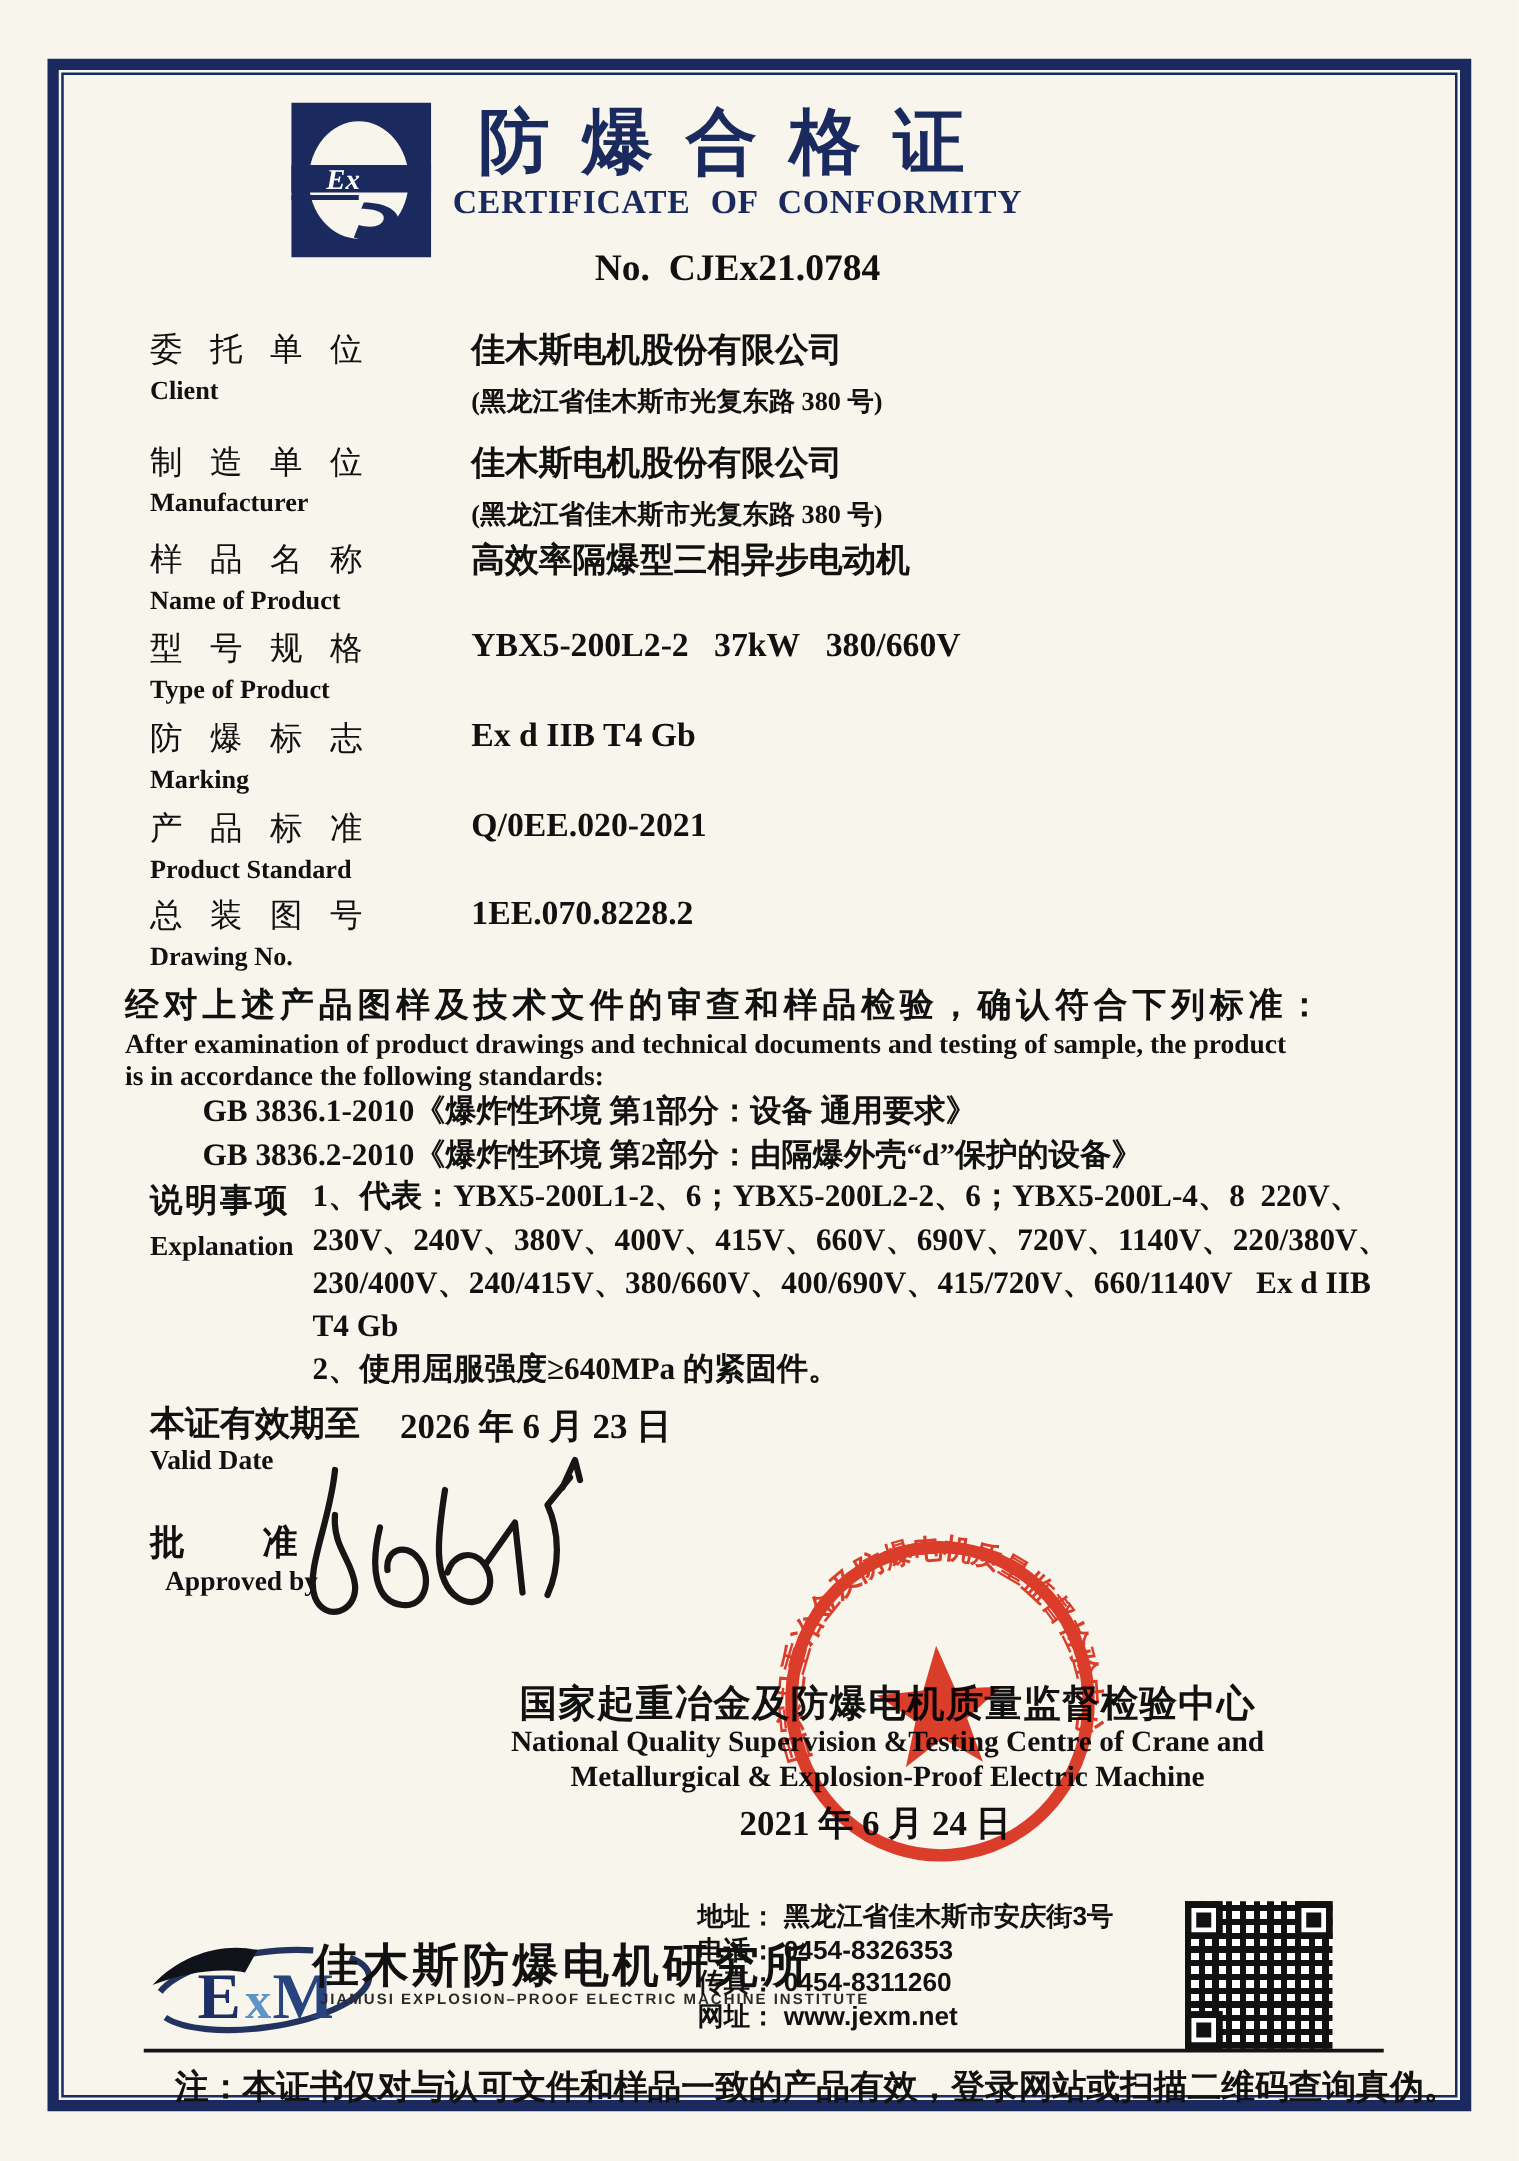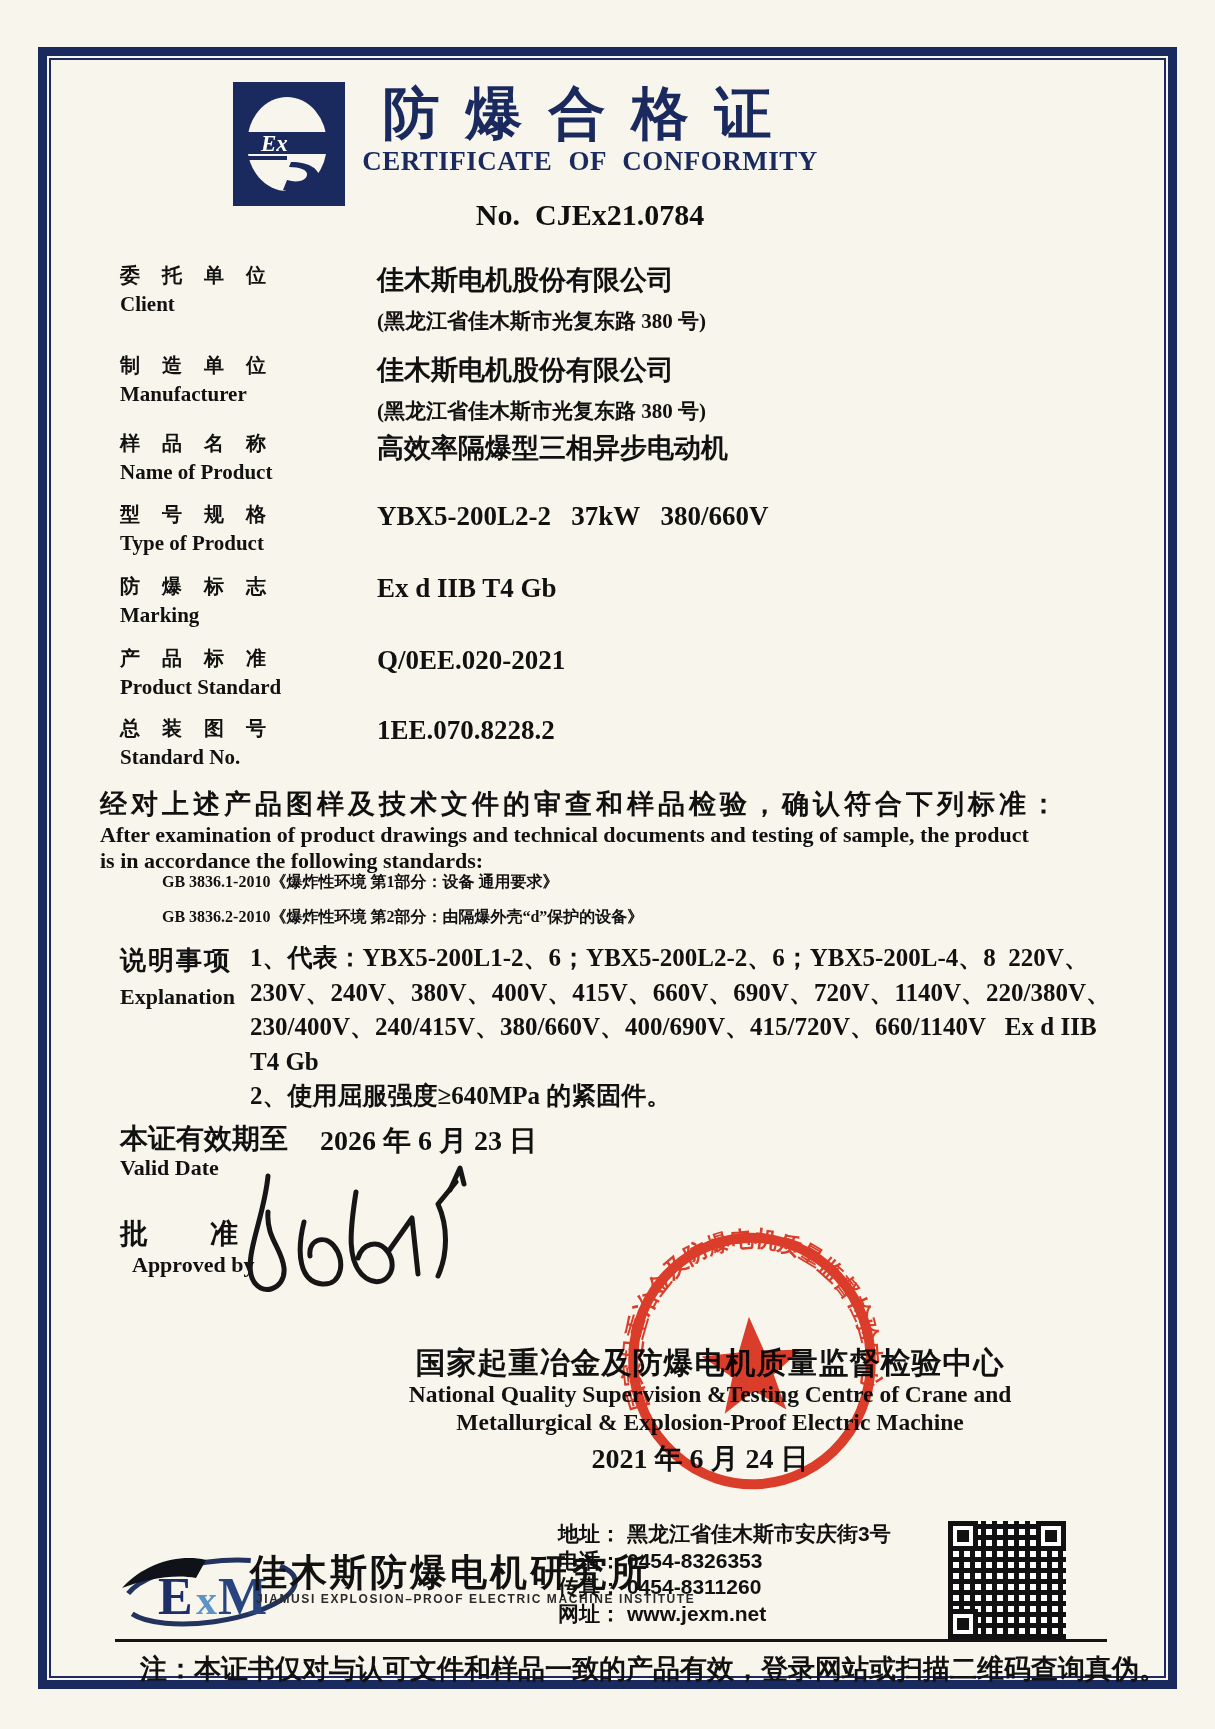--- a/index.html
+++ b/index.html
@@ -20,36 +20,36 @@
     font-family:"Liberation Serif","DejaVu Serif",serif;font-weight:bold;
     font-size:57px;letter-spacing:26px;color:#1b2a5e;white-space:nowrap;}
   .title-en{left:345px;top:146px;width:490px;text-align:center;
     font-family:"Liberation Serif","DejaVu Serif",serif;font-weight:bold;
     font-size:27px;word-spacing:9px;letter-spacing:.5px;color:#1b2a5e;}
   .cert-no{left:355px;top:198px;width:470px;text-align:center;
     font-family:"Liberation Serif","DejaVu Serif",serif;font-weight:600;
     font-size:30px;color:#101010;}
   
   .field{position:absolute;left:120px;width:1000px;}
-  .flabel-cn{font-weight:bold;font-size:20px;letter-spacing:22px;white-space:nowrap;}
+  .flabel-cn{font-weight:normal;font-size:26px;letter-spacing:22px;white-space:nowrap;}
   .flabel-en{font-family:"Liberation Serif","DejaVu Serif",serif;font-weight:600;
     font-size:21px;margin-top:3px;}
   .fvalue{position:absolute;left:245px;top:0;width:740px;margin-left:12px;}
   .fvalue-main{font-family:"Liberation Serif","DejaVu Serif",serif;font-weight:700;
     font-size:27px;white-space:nowrap;}
   .fvalue-sub{font-family:"Liberation Serif","DejaVu Serif",serif;font-weight:600;
     font-size:21px;margin-top:9px;white-space:nowrap;}
   
   .stmt-cn{left:100px;top:786px;width:1020px;font-weight:bold;font-size:27px;
     letter-spacing:4px;white-space:nowrap;}
   .stmt-en{left:100px;top:822px;width:1020px;
     font-family:"Liberation Serif","DejaVu Serif",serif;font-weight:600;
     font-size:22px;line-height:26px;}
   .standard-line{font-family:"Liberation Serif","DejaVu Serif",serif;font-weight:600;
-    font-size:16px;white-space:nowrap;}
+    font-size:25px;white-space:nowrap;}
   
   .expl-lines{left:250px;top:941px;width:880px;
     font-family:"Liberation Serif","DejaVu Serif",serif;font-weight:600;
     font-size:25px;line-height:34.5px;white-space:nowrap;}
   
   .big-label{font-weight:bold;font-size:28px;white-space:nowrap;}
   .sub-label{font-family:"Liberation Serif","DejaVu Serif",serif;font-weight:600;
     font-size:22px;}
   
   .center-name{left:390px;top:1343px;width:640px;text-align:center;
@@ -147,21 +147,21 @@
 <div class="field" style="top:645px">
   <div class="flabel-cn">产品标准</div>
   <div class="flabel-en">Product Standard</div>
   <div class="fvalue">
     <div class="fvalue-main">Q/0EE.020-2021</div>
   </div>
 </div>
 
 <div class="field" style="top:715px">
   <div class="flabel-cn">总装图号</div>
-  <div class="flabel-en">Standard No.</div>
+  <div class="flabel-en">Drawing No.</div>
   <div class="fvalue">
     <div class="fvalue-main">1EE.070.8228.2</div>
   </div>
 </div>
 
 <div class="abs stmt-cn">经对上述产品图样及技术文件的审查和样品检验，确认符合下列标准：</div>
 <div class="abs stmt-en">
   <div>After examination of product drawings and technical documents and testing of sample, the product</div>
   <div>is in accordance the following standards:</div>
 </div>

